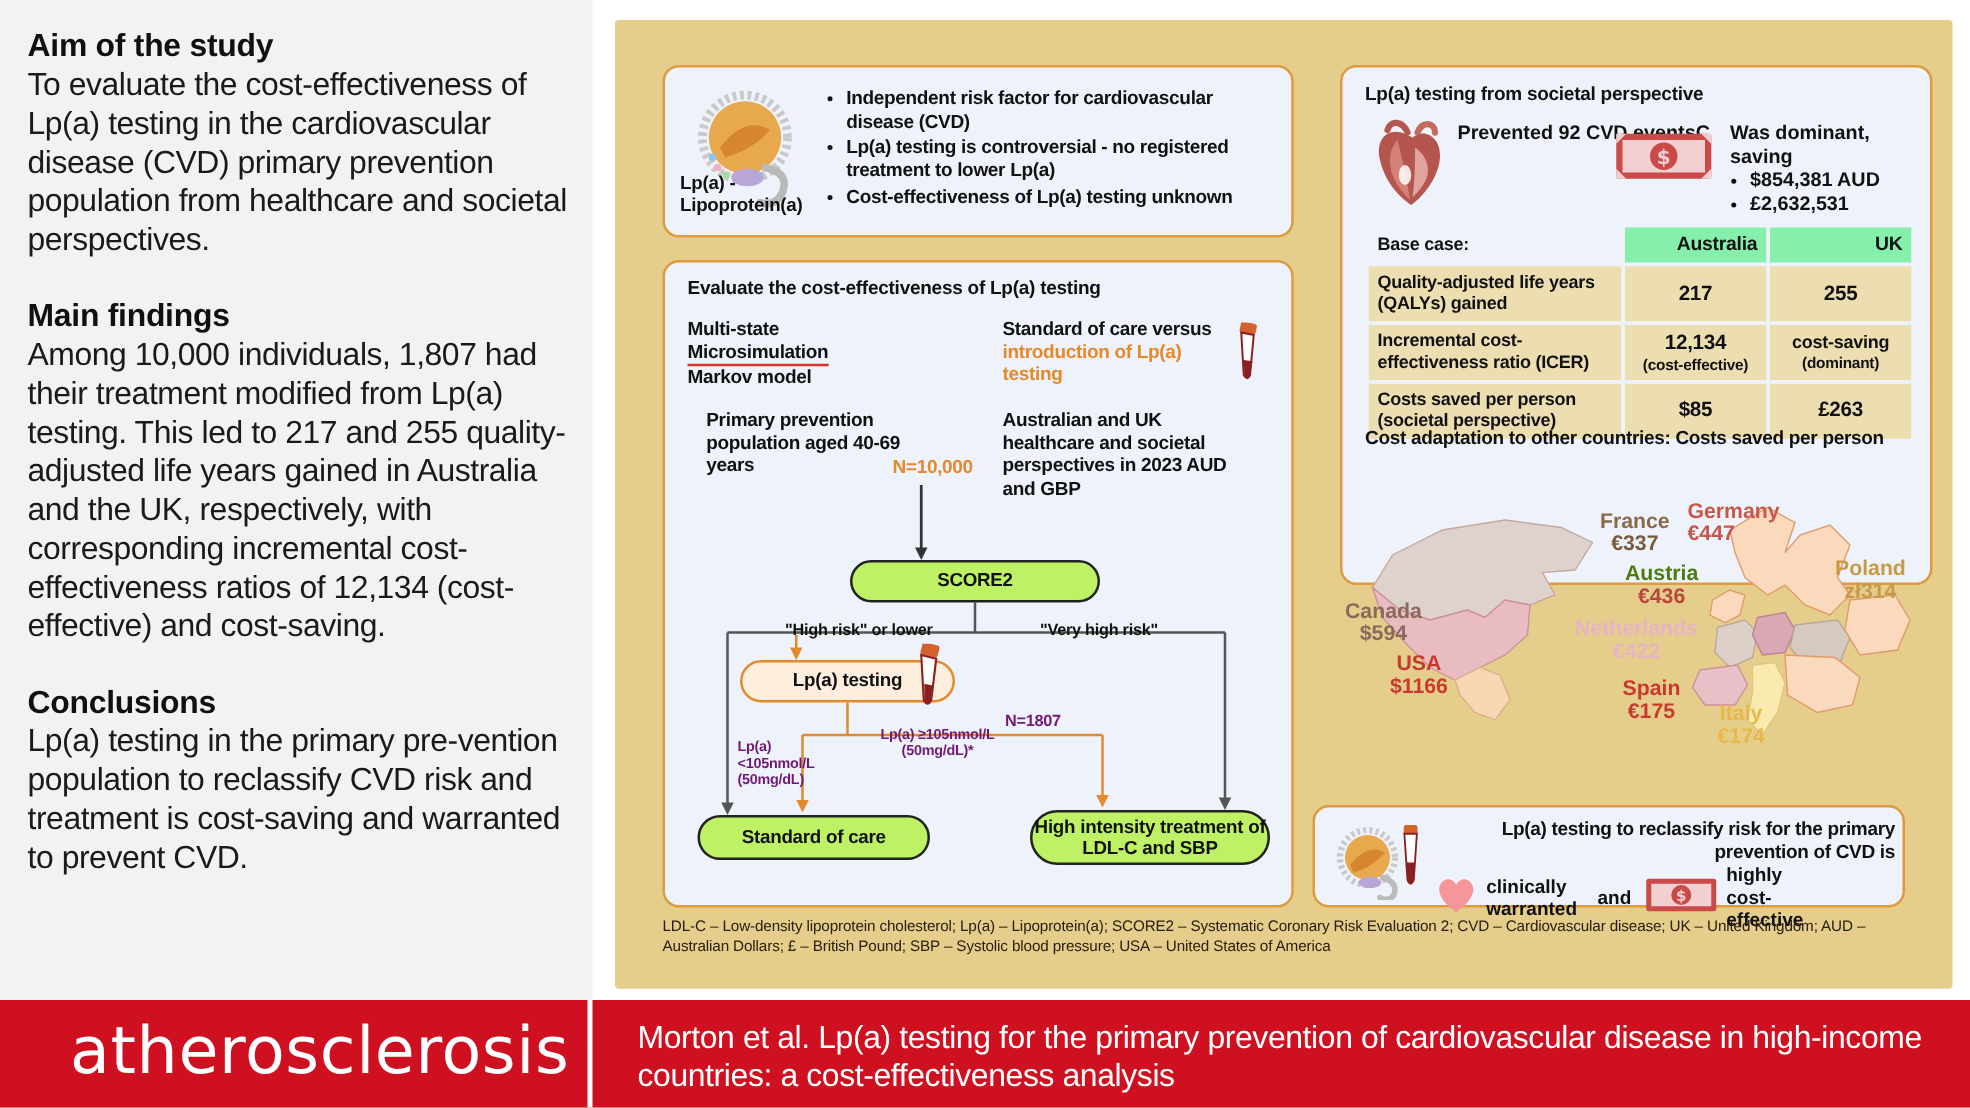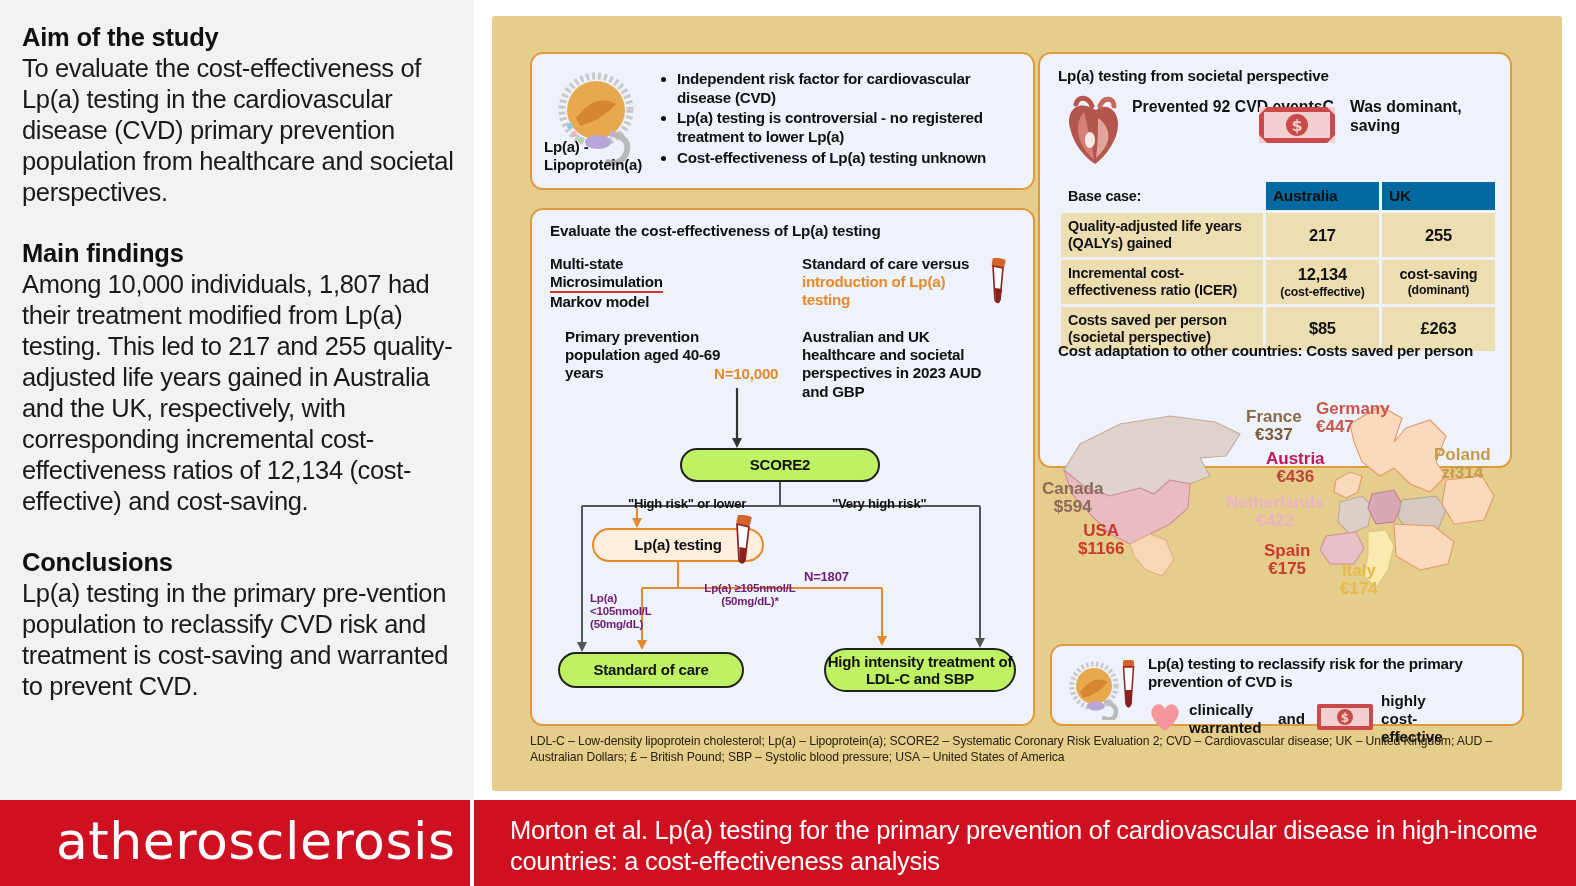--- a/index.html
+++ b/index.html
@@ -105,21 +105,21 @@
   .edge-lbl {
     position: absolute; font-size: 13px; font-weight: bold;
     color: #111; letter-spacing: -0.2px; white-space: nowrap;
   }
   .edge-lbl.orange { color: #701a75; font-size: 11.5px; line-height: 1.15; white-space: normal; }
 
   #tube-flow { position: absolute; left: 198px; top: 305px; width: 26px; height: 52px; }
   #tube-compare { position: absolute; left: 455px; top: 48px; width: 22px; height: 48px; }
 
   
-  #card-soc { left: 546px; top: 36px; width: 474px; height: 416px; }
+  #card-soc { left: 580px; top: 36px; width: 474px; height: 416px; }
   #soc-title {
     position: absolute; left: 18px; top: 13px;
     font-size: 15.2px; font-weight: bold; color: #111; letter-spacing: -0.2px;
   }
   #heart-icon { position: absolute; left: 22px; top: 38px; width: 62px; height: 74px; }
   #prevented {
     position: absolute; left: 92px; top: 44px;
     font-size: 15.8px; font-weight: bold; color: #111; line-height: 1.2;
   }
   #money-icon { position: absolute; left: 218px; top: 50px; width: 78px; height: 42px; }
@@ -137,21 +137,21 @@
   #basecase table { border-collapse: separate; border-spacing: 3px; width: 100%; }
   #basecase td {
     font-size: 14.4px; font-weight: bold; color: #111;
     line-height: 1.18; letter-spacing: -0.2px;
     padding: 5px 7px; vertical-align: middle;
   }
   #basecase td.lbl  { background: #eddeb2; width: 200px; }
   #basecase td.val  { background: #eddeb2; width: 112px; text-align: center; font-size: 16.5px; }
   #basecase td.blank { background: transparent; }
   #basecase td.hdr {
-    background: #0369a1; text-align: left; font-size: 15.5px;
+    background: #86efac; text-align: right; font-size: 15.5px;
   }
   #basecase .sub { font-size: 12.3px; font-weight: bold; display: block; }
   #basecase td.val.small { font-size: 13.2px; }
 
   
   #map-title {
     position: absolute; left: 18px; top: 288px; width: 430px;
     font-size: 15.2px; font-weight: bold; color: #111;
     line-height: 1.2; letter-spacing: -0.25px;
   }
@@ -160,21 +160,21 @@
     position: absolute; font-size: 17px; font-weight: bold;
     line-height: 1.05; white-space: nowrap;
   }
 
   
   #card-concl { left: 558px; top: 628px; width: 474px; height: 82px; }
   #concl-icon { position: absolute; left: 14px; top: 8px; width: 74px; height: 66px; }
   #concl-text {
     position: absolute; left: 96px; top: 9px; width: 368px;
     font-size: 15.2px; font-weight: bold; color: #111;
-    line-height: 1.2; letter-spacing: -0.25px;
+    line-height: 1.2; letter-spacing: -0.25px; text-align: right;
   }
   #concl-row {
     position: absolute; left: 96px; top: 46px;
     display: flex; align-items: center; gap: 7px;
   }
   #concl-row .txt { font-size: 15.2px; font-weight: bold; color: #111; line-height: 1.18; }
 
   
   #footnote {
     position: absolute; left: 38px; top: 718px; width: 994px;
@@ -343,20 +343,24 @@
         <polygon points="1,3 9,3 1,11" fill="#f2cfd0"></polygon>
         <polygon points="77,3 69,3 77,11" fill="#f2cfd0"></polygon>
         <polygon points="1,39 9,39 1,31" fill="#f2cfd0"></polygon>
         <polygon points="77,39 69,39 77,31" fill="#f2cfd0"></polygon>
         <circle cx="39" cy="21" r="11" fill="#c94a48"></circle>
         <text x="39" y="27" font-size="16" font-weight="bold" fill="#f2cfd0" text-anchor="middle" font-family="DejaVu Sans, sans-serif">$</text>
       </svg>
     </div>
     <div id="dominant">
       <div>Was dominant, saving</div>
+      <ul>
+        <li>$854,381 AUD</li>
+        <li>£2,632,531</li>
+      </ul>
     </div>
 
     <div id="basecase">
       <table>
         <tbody>
             <tr>
           <td class="blank">Base case:</td>
           <td class="hdr">Australia</td>
           <td class="hdr">UK</td>
         </tr>
@@ -415,21 +419,21 @@
       </div>
       <div class="map-lbl" style="left:196px;top:24px;text-align:center">
         <span style="color:#8a6a4a">France</span><br>
         <span style="color:#7a5a3a">€337</span>
       </div>
       <div class="map-lbl" style="left:266px;top:16px;text-align:left">
         <span style="color:#c8564a">Germany</span><br>
         <span style="color:#c8564a">€447</span>
       </div>
       <div class="map-lbl" style="left:216px;top:66px;text-align:center">
-        <span style="color:#be185d">Austria</span><br>
+        <span style="color:#4d7c0f">Austria</span><br>
         <span style="color:#b9453c">€436</span>
       </div>
       <div class="map-lbl" style="left:176px;top:110px;text-align:center">
         <span style="color:#e8b4c4">Netherlands</span><br>
         <span style="color:#e8b4c4">€422</span>
       </div>
       <div class="map-lbl" style="left:384px;top:62px;text-align:center">
         <span style="color:#c79a4a">Poland</span><br>
         <span style="color:#c79a4a">zł314</span>
       </div>

